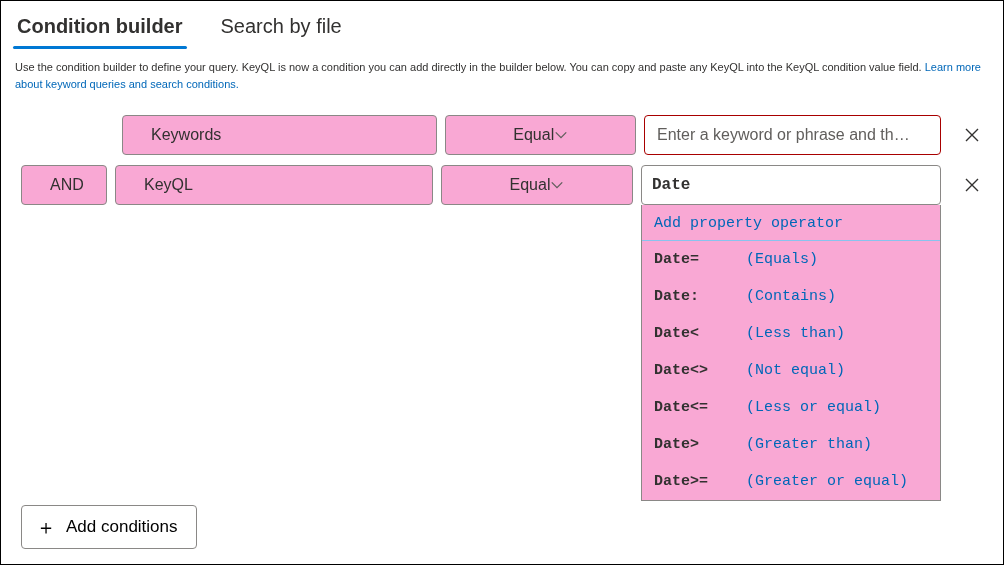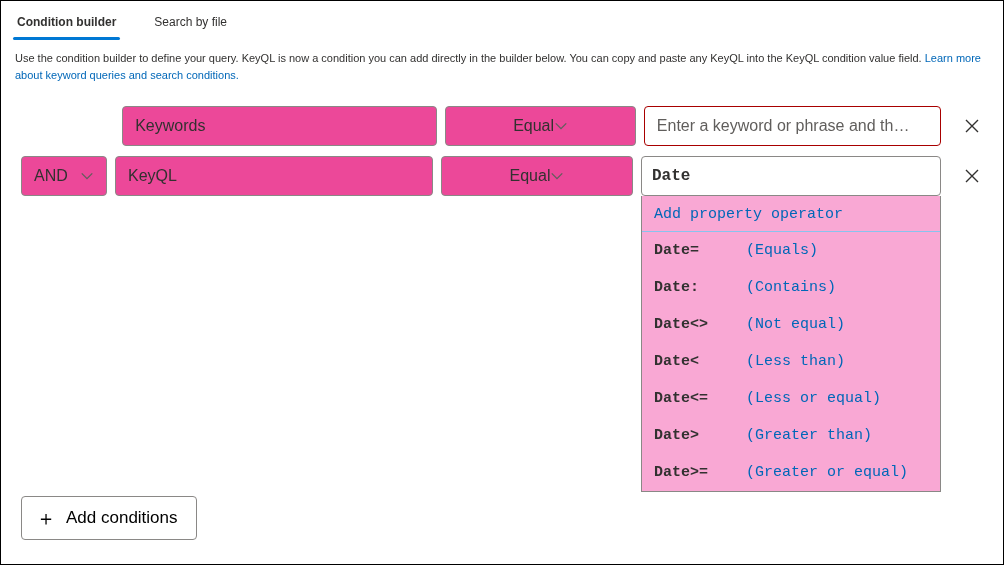--- a/index.html
+++ b/index.html
@@ -15,21 +15,21 @@
       overflow: hidden;
     }
     .tabs {
       display: flex;
       gap: 30px;
       padding: 8px 12px 0 12px;
       border-bottom: 1px solid transparent;
     }
     .tab {
       padding: 6px 4px 10px 4px;
-      font-size: 12px;
+      font-size: 20px;
       cursor: pointer;
       position: relative;
     }
     .tab.active {
       font-weight: 600;
     }
     .tab.active::after {
       content: "";
       position: absolute;
       left: 0; right: 0; bottom: -1px;
@@ -52,23 +52,23 @@
       gap: 8px;
       margin-bottom: 10px;
       position: relative;
     }
     .field, .dropdown, .and-box {
       border: 1px solid #8a8886;
       border-radius: 4px;
       height: 40px;
       display: flex;
       align-items: center;
-      padding: 0 12px;
+      padding: 0 28px;
       font-size: 16px;
-      background: #ec4899;
+      background: #f9a8d4;
     }
     .and-box {
       width: 86px;
       justify-content: space-between;
     }
     .field.prop { width: 318px; }
     .dropdown.op { width: 192px; justify-content: center; }
     .input-box {
       border: 1px solid #a80000;
       border-radius: 4px;
@@ -206,26 +206,26 @@
         <div class="suggest-header">Add property operator</div>
         <div class="suggest-item">
           <span class="op">Date=</span>
           <span class="desc">(Equals)</span>
         </div>
         <div class="suggest-item">
           <span class="op">Date:</span>
           <span class="desc">(Contains)</span>
         </div>
         <div class="suggest-item">
+          <span class="op">Date&lt;</span>
+          <span class="desc">(Less than)</span>
+        </div>
+        <div class="suggest-item">
           <span class="op">Date&lt;&gt;</span>
           <span class="desc">(Not equal)</span>
-        </div>
-        <div class="suggest-item">
-          <span class="op">Date&lt;</span>
-          <span class="desc">(Less than)</span>
         </div>
         <div class="suggest-item">
           <span class="op">Date&lt;=</span>
           <span class="desc">(Less or equal)</span>
         </div>
         <div class="suggest-item">
           <span class="op">Date&gt;</span>
           <span class="desc">(Greater than)</span>
         </div>
         <div class="suggest-item">

